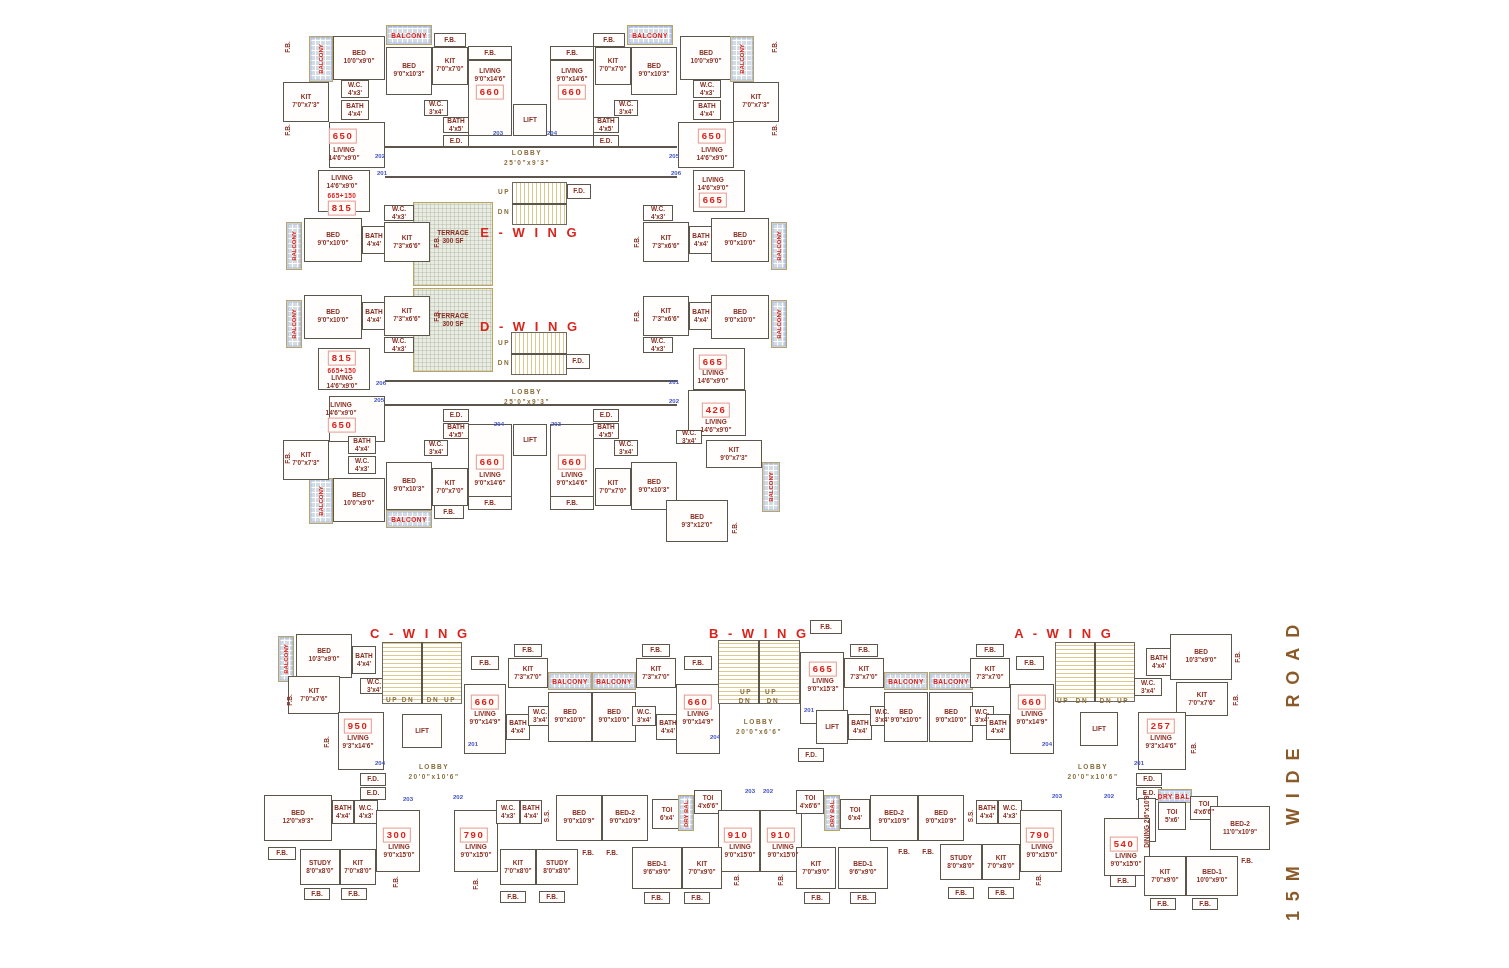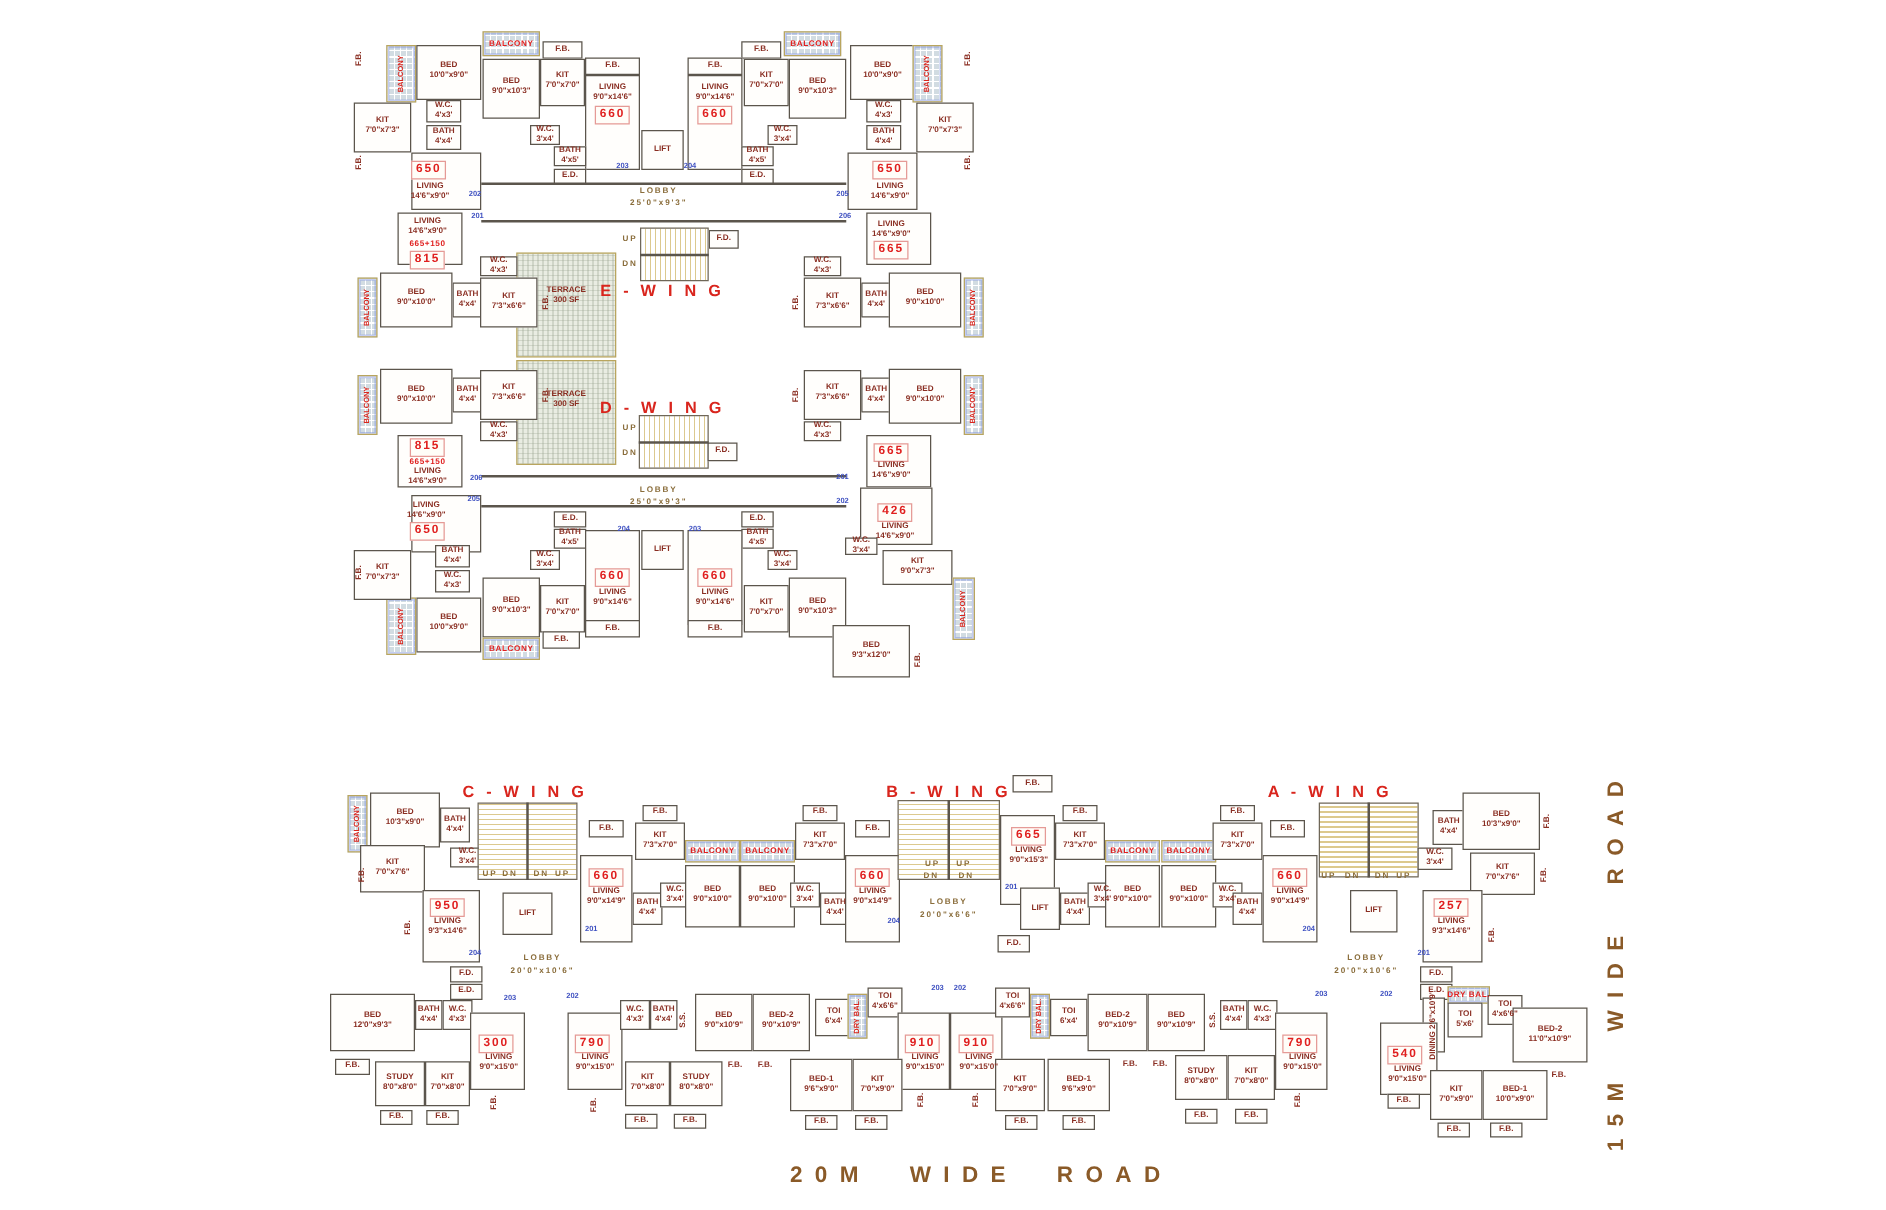--- a/index.html
+++ b/index.html
@@ -679,15 +679,14 @@
       <div class="it room" style="left: 1186px; top: 856px; width: 52px; height: 40px;"></div>
       <div class="it lbl" style="left: 1212px; top: 876px;">BED-1
 10'0"x9'0"</div>
       <div class="it room" style="left: 1150px; top: 898px; width: 26px; height: 12px;"></div>
       <div class="it lbl" style="left: 1163px; top: 904px;">F.B.</div>
       <div class="it room" style="left: 1192px; top: 898px; width: 26px; height: 12px;"></div>
       <div class="it lbl" style="left: 1205px; top: 904px;">F.B.</div>
     </div>
 
 
-  <div class="road" style="left:785px;top:940px;">20M WIDE ROAD</div>
   <div class="roadv" style="left:1293px;top:768px;">15M WIDE ROAD</div>
 </div>
 
 </body></html>

